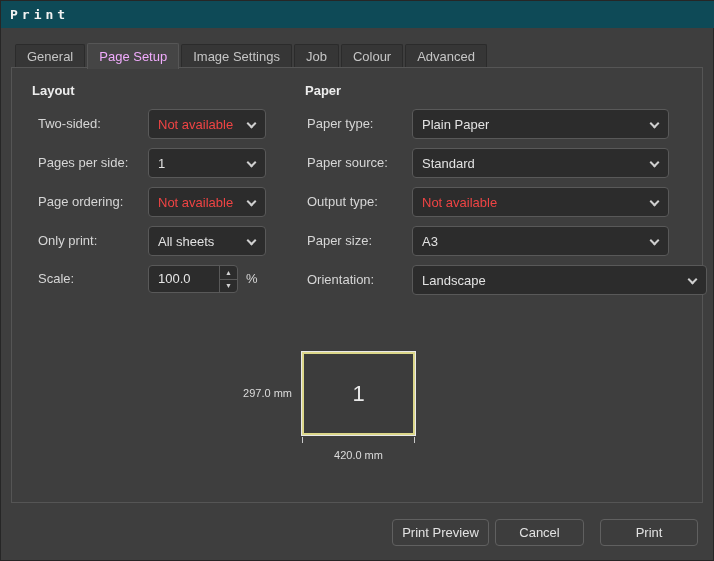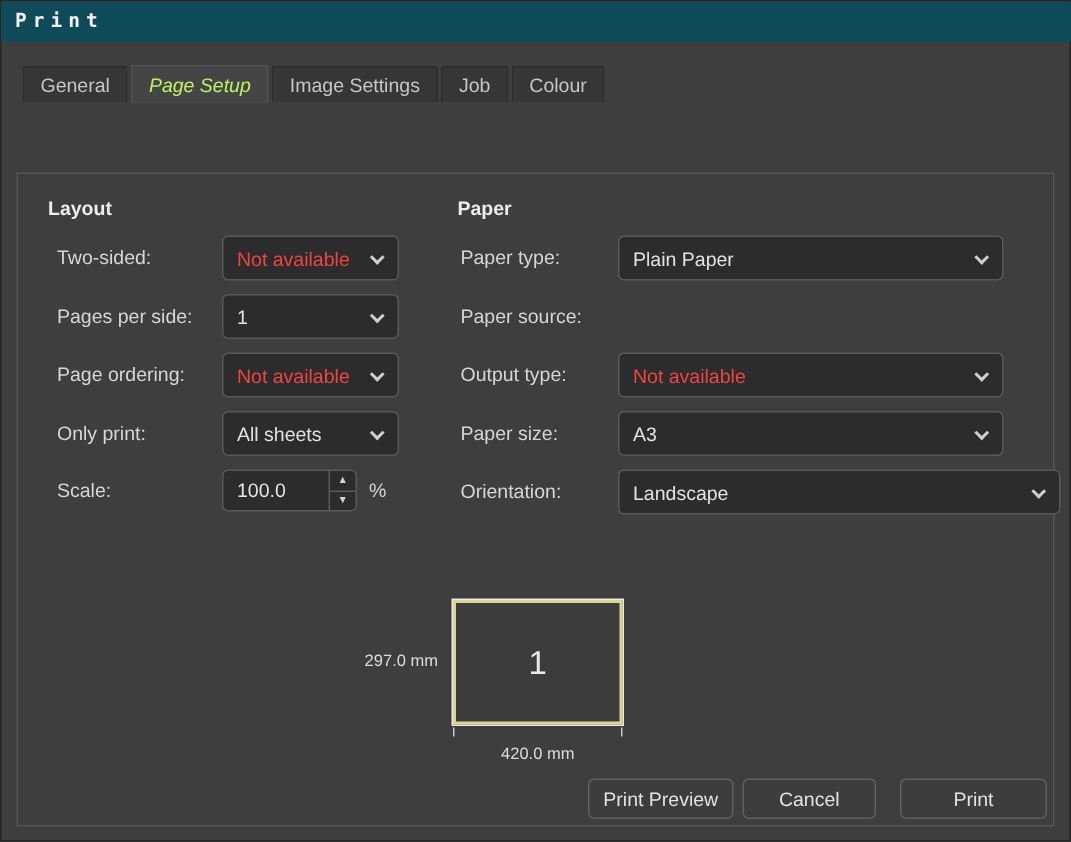--- a/index.html
+++ b/index.html
@@ -27,28 +27,28 @@
   
   .tabs { position: absolute; left: 14px; top: 42px; height: 25px; display: flex; align-items: flex-end; }
   .tab {
     height: 23px; line-height: 23px; padding: 0 11px;
     font-size: 13px; color: #c6c6c6;
     background: #363636; border: 1px solid #2b2b2b; border-bottom: none;
     margin-right: 2px; box-sizing: content-box; cursor: default;
     border-radius: 2px 2px 0 0;
   }
   .tab.active {
-    height: 25px; line-height: 25px; background: #454545; color: #bef264;
-    border-color: #565656; margin-bottom: -1px; position: relative; z-index: 2; font-style: italic;
+    height: 25px; line-height: 25px; background: #454545; color: #f0abfc;
+    border-color: #565656; margin-bottom: -1px; position: relative; z-index: 2;
   }
 
   
   .notebook {
     position: absolute; left: 10px; top: 66px; width: 692px; height: 436px;
-    border: 1px solid #555; background: #3e3e3e; box-sizing: border-box; margin-top: 48px;
+    border: 1px solid #555; background: #3e3e3e; box-sizing: border-box;
   }
   .section-title { position: absolute; font-size: 13px; font-weight: bold; color: #ececec; }
   .lbl { position: absolute; font-size: 13px; color: #d6d6d6; height: 30px; line-height: 30px; white-space: nowrap; }
 
   
   .dd {
     position: absolute; height: 30px; box-sizing: border-box;
     background: #2c2c2c; border: 1px solid #595959; border-radius: 4px;
     display: flex; align-items: center; padding: 0 26px 0 9px;
     font-size: 13px; color: #e2e2e2; cursor: default;
@@ -103,20 +103,21 @@
   <div class="titlebar">
     <span class="title">Print</span>
   </div>
 
   <div class="tabs">
     <div class="tab">General</div>
     <div class="tab active">Page Setup</div>
     <div class="tab">Image Settings</div>
     <div class="tab">Job</div>
     <div class="tab">Colour</div>
+    <div class="tab">Advanced</div>
   </div>
 
   <div class="notebook">
 
     <div class="section-title" style="left:20px;top:15px;">Layout</div>
 
     <div class="lbl" style="left:26px;top:41px;">Two-sided:</div>
     <div class="lbl" style="left:26px;top:80px;">Pages per side:</div>
     <div class="lbl" style="left:26px;top:119px;">Page ordering:</div>
     <div class="lbl" style="left:26px;top:158px;">Only print:</div>
@@ -153,20 +154,24 @@
     <div class="lbl" style="left:295px;top:41px;">Paper type:</div>
     <div class="lbl" style="left:295px;top:80px;">Paper source:</div>
     <div class="lbl" style="left:295px;top:119px;">Output type:</div>
     <div class="lbl" style="left:295px;top:158px;">Paper size:</div>
     <div class="lbl" style="left:295px;top:197px;">Orientation:</div>
 
     <div class="dd" style="left:400px;top:41px;width:257px;">
       <span class="val">Plain Paper</span>
       <span class="chev"></span>
     </div>
+    <div class="dd" style="left:400px;top:80px;width:257px;">
+      <span class="val">Standard</span>
+      <span class="chev"></span>
+    </div>
     <div class="dd" style="left:400px;top:119px;width:257px;">
       <span class="val dis">Not available</span>
       <span class="chev"></span>
     </div>
     <div class="dd" style="left:400px;top:158px;width:257px;">
       <span class="val">A3</span>
       <span class="chev"></span>
     </div>
     <div class="dd" style="left:400px;top:197px;width:295px;">
       <span class="val">Landscape</span>

